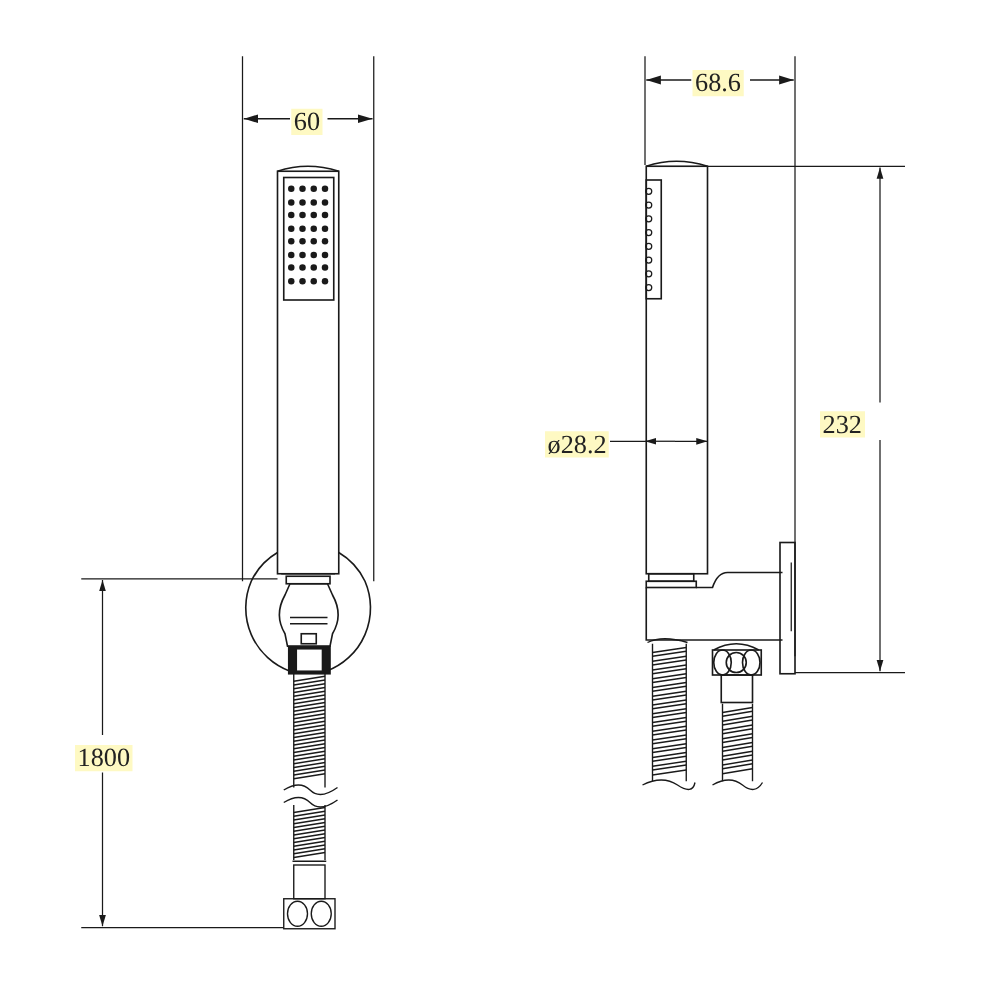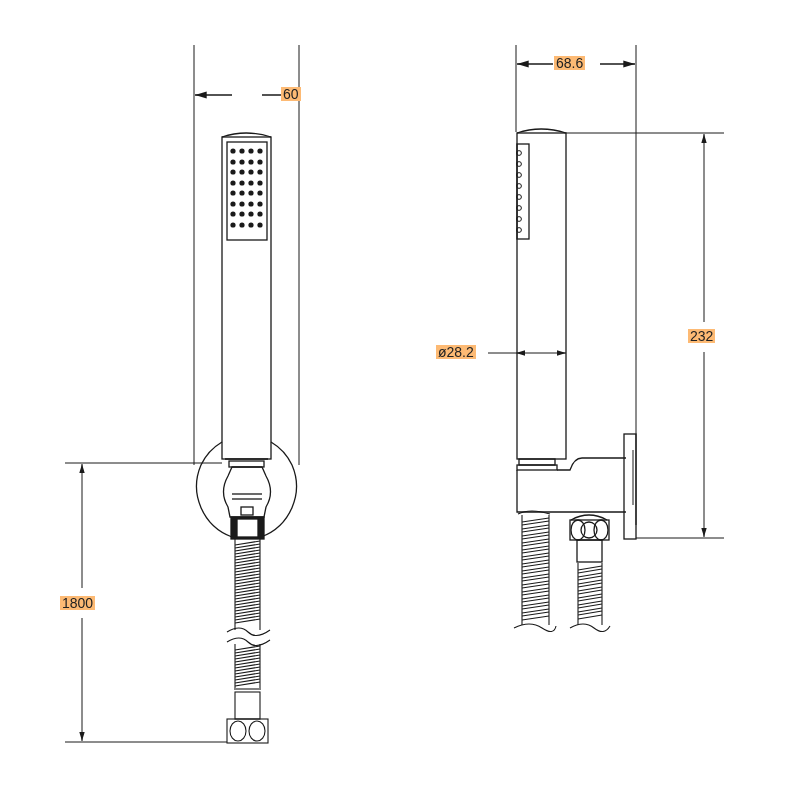--- a/index.html
+++ b/index.html
@@ -1,18 +1,18 @@
 <!DOCTYPE html>
 <html><head>
 <meta charset="utf-8">
 <style>
   html, body { margin: 0; padding: 0; background: #ffffff; }
   body { width: 800px; height: 800px; position: relative; overflow: hidden; font-family: "DejaVu Sans", sans-serif; }
   #drawing { position: absolute; left: 0; top: 0; }
-  .label-html { position: absolute; font-family: Liberation Sans, sans-serif; font-size: 14px; color: #222; background: #fdba74; line-height: 1; padding: 0 2px; }
+  .label-html { position: absolute; font-family: Liberation Serif, serif; font-size: 21px; color: #222; background: #fef9c3; line-height: 1; padding: 0 2px; }
 </style>
 </head>
 <body>
 
 <svg id="drawing" width="800" height="800" viewBox="0 0 800 800" xmlns="http://www.w3.org/2000/svg">
   <defs>
     <marker id="arr" viewBox="0 0 10 10" refX="10" refY="5" markerWidth="9" markerHeight="9" orient="auto-start-reverse">
       <path d="M0,2 L10,5 L0,8 z" fill="#1a1a1a"></path>
     </marker>
   </defs>
@@ -172,17 +172,17 @@
     </g>
 
     <g stroke-width="1">
       <line x1="636" y1="538" x2="724" y2="538"></line>
       <line x1="704" y1="134" x2="704" y2="322" marker-start="url(#arr)"></line>
       <line x1="704" y1="352" x2="704" y2="537" marker-end="url(#arr)"></line>
     </g>
   </g>
 </svg>
 
-<div class="label-html" style="left:233px; top:87px;margin-left:48px;">60</div>
+<div class="label-html" style="left:233px; top:87px;">60</div>
 <div class="label-html" style="left:554px; top:56px;">68.6</div>
 <div class="label-html" style="left:436px; top:345px;">ø28.2</div>
-<div class="label-html" style="left:688px; top:329px;">232</div>
+<div class="label-html" style="left:656px; top:329px;">232</div>
 <div class="label-html" style="left:60px; top:596px;">1800</div>
 
 </body></html>

